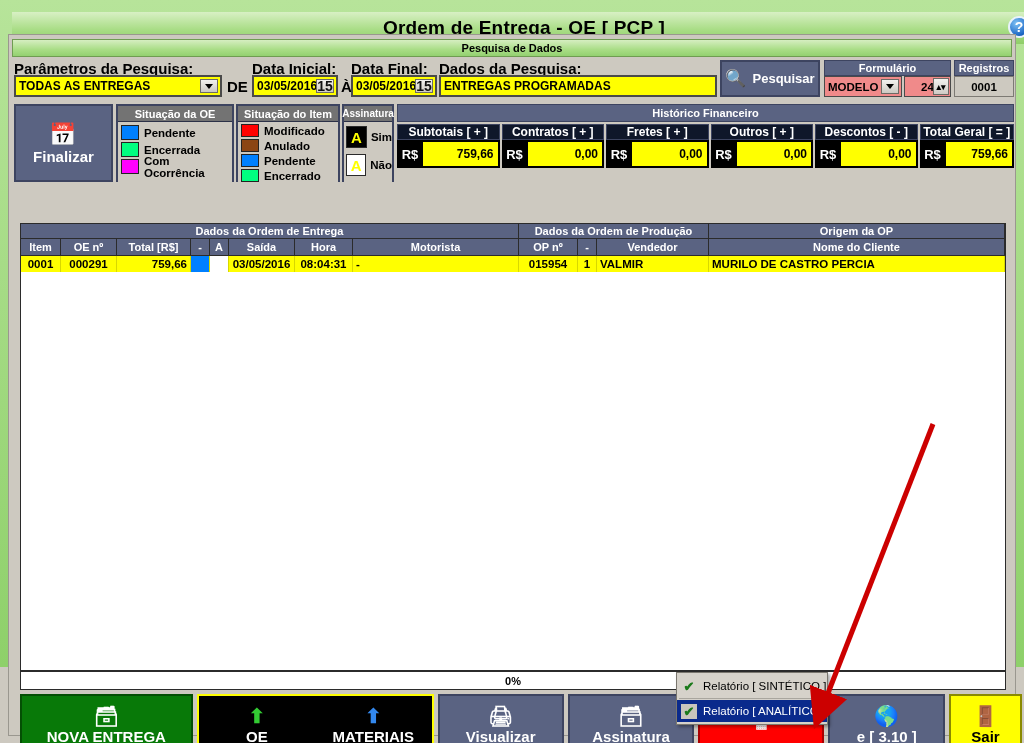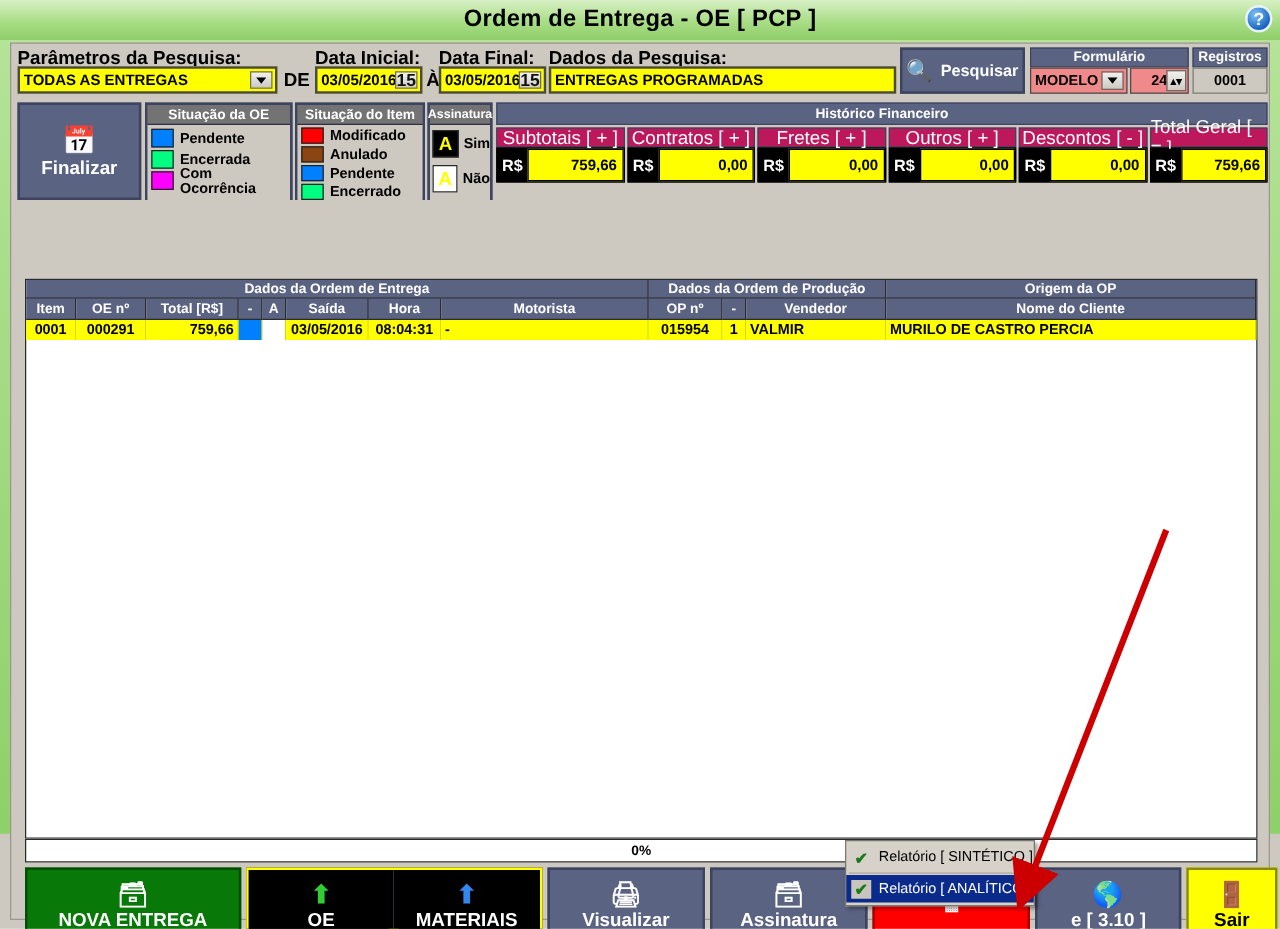--- a/index.html
+++ b/index.html
@@ -11,21 +11,21 @@
   }
   body {
     background: #cdc9c0;
     position: relative;
   }
 
   
   #app {
     position: absolute; left:0; top:0; width:1024px; height:667px;
     background: linear-gradient(#b7e49a, #8ed06a);
-    padding: 0;
+    padding: 12px;
   }
 
   
   #titlebar {
     height: 32px; width: 1024px;
     background: linear-gradient(#d8f0c4 0%, #a9dd86 55%, #8fce69 100%);
     display:flex; align-items:center; justify-content:center;
     position: relative;
   }
   #titlebar .title {
@@ -144,21 +144,21 @@
   .fin-btn .lab { color:#fff; font-weight:bold; font-size:15px; }
 
   .sig-cell {
     width:22px;height:22px;display:flex;align-items:center;justify-content:center;
     font-weight:bold;font-size:15px;border:1px solid #2a2a2a;
   }
 
   
   .fin-col { position:absolute; }
   .fin-col .cap {
-    height:16px;background:#be185d;color:#fff;font-size:15px;font-weight:normal;
+    height:16px;background:#0f172a;color:#fff;font-size:12px;font-weight:bold;
     display:flex;align-items:center;justify-content:center;border:1px solid #3d4460;
   }
   .fin-col .valwrap {
     height:28px; display:flex; background:#000; border:1px solid #000;
   }
   .fin-col .rs {
     width:24px;background:#000;color:#fff;font-weight:bold;font-size:13px;
     display:flex;align-items:center;justify-content:center;
   }
   .fin-col .val {
@@ -241,20 +241,21 @@
 
 <div id="app">
 
   <div id="titlebar">
     <div class="title">Ordem de Entrega - OE [ PCP ]</div>
     <div id="help-icon">?</div>
   </div>
 
   <div id="content">
 
+    <div id="pesquisa-band">Pesquisa de Dados</div>
 
     <div class="params-row">
       <div class="lbl" style="left:2px;top:2px;">Parâmetros da Pesquisa:</div>
       <div class="fieldbox" style="left:2px;top:17px;width:208px;height:22px;">
         <span>TODAS AS ENTREGAS</span>
         <span class="combo-arrow"></span>
       </div>
 
       <div class="de-text" style="left:215px;top:20px;">DE</div>
       <div class="lbl" style="left:240px;top:2px;">Data Inicial:</div>

